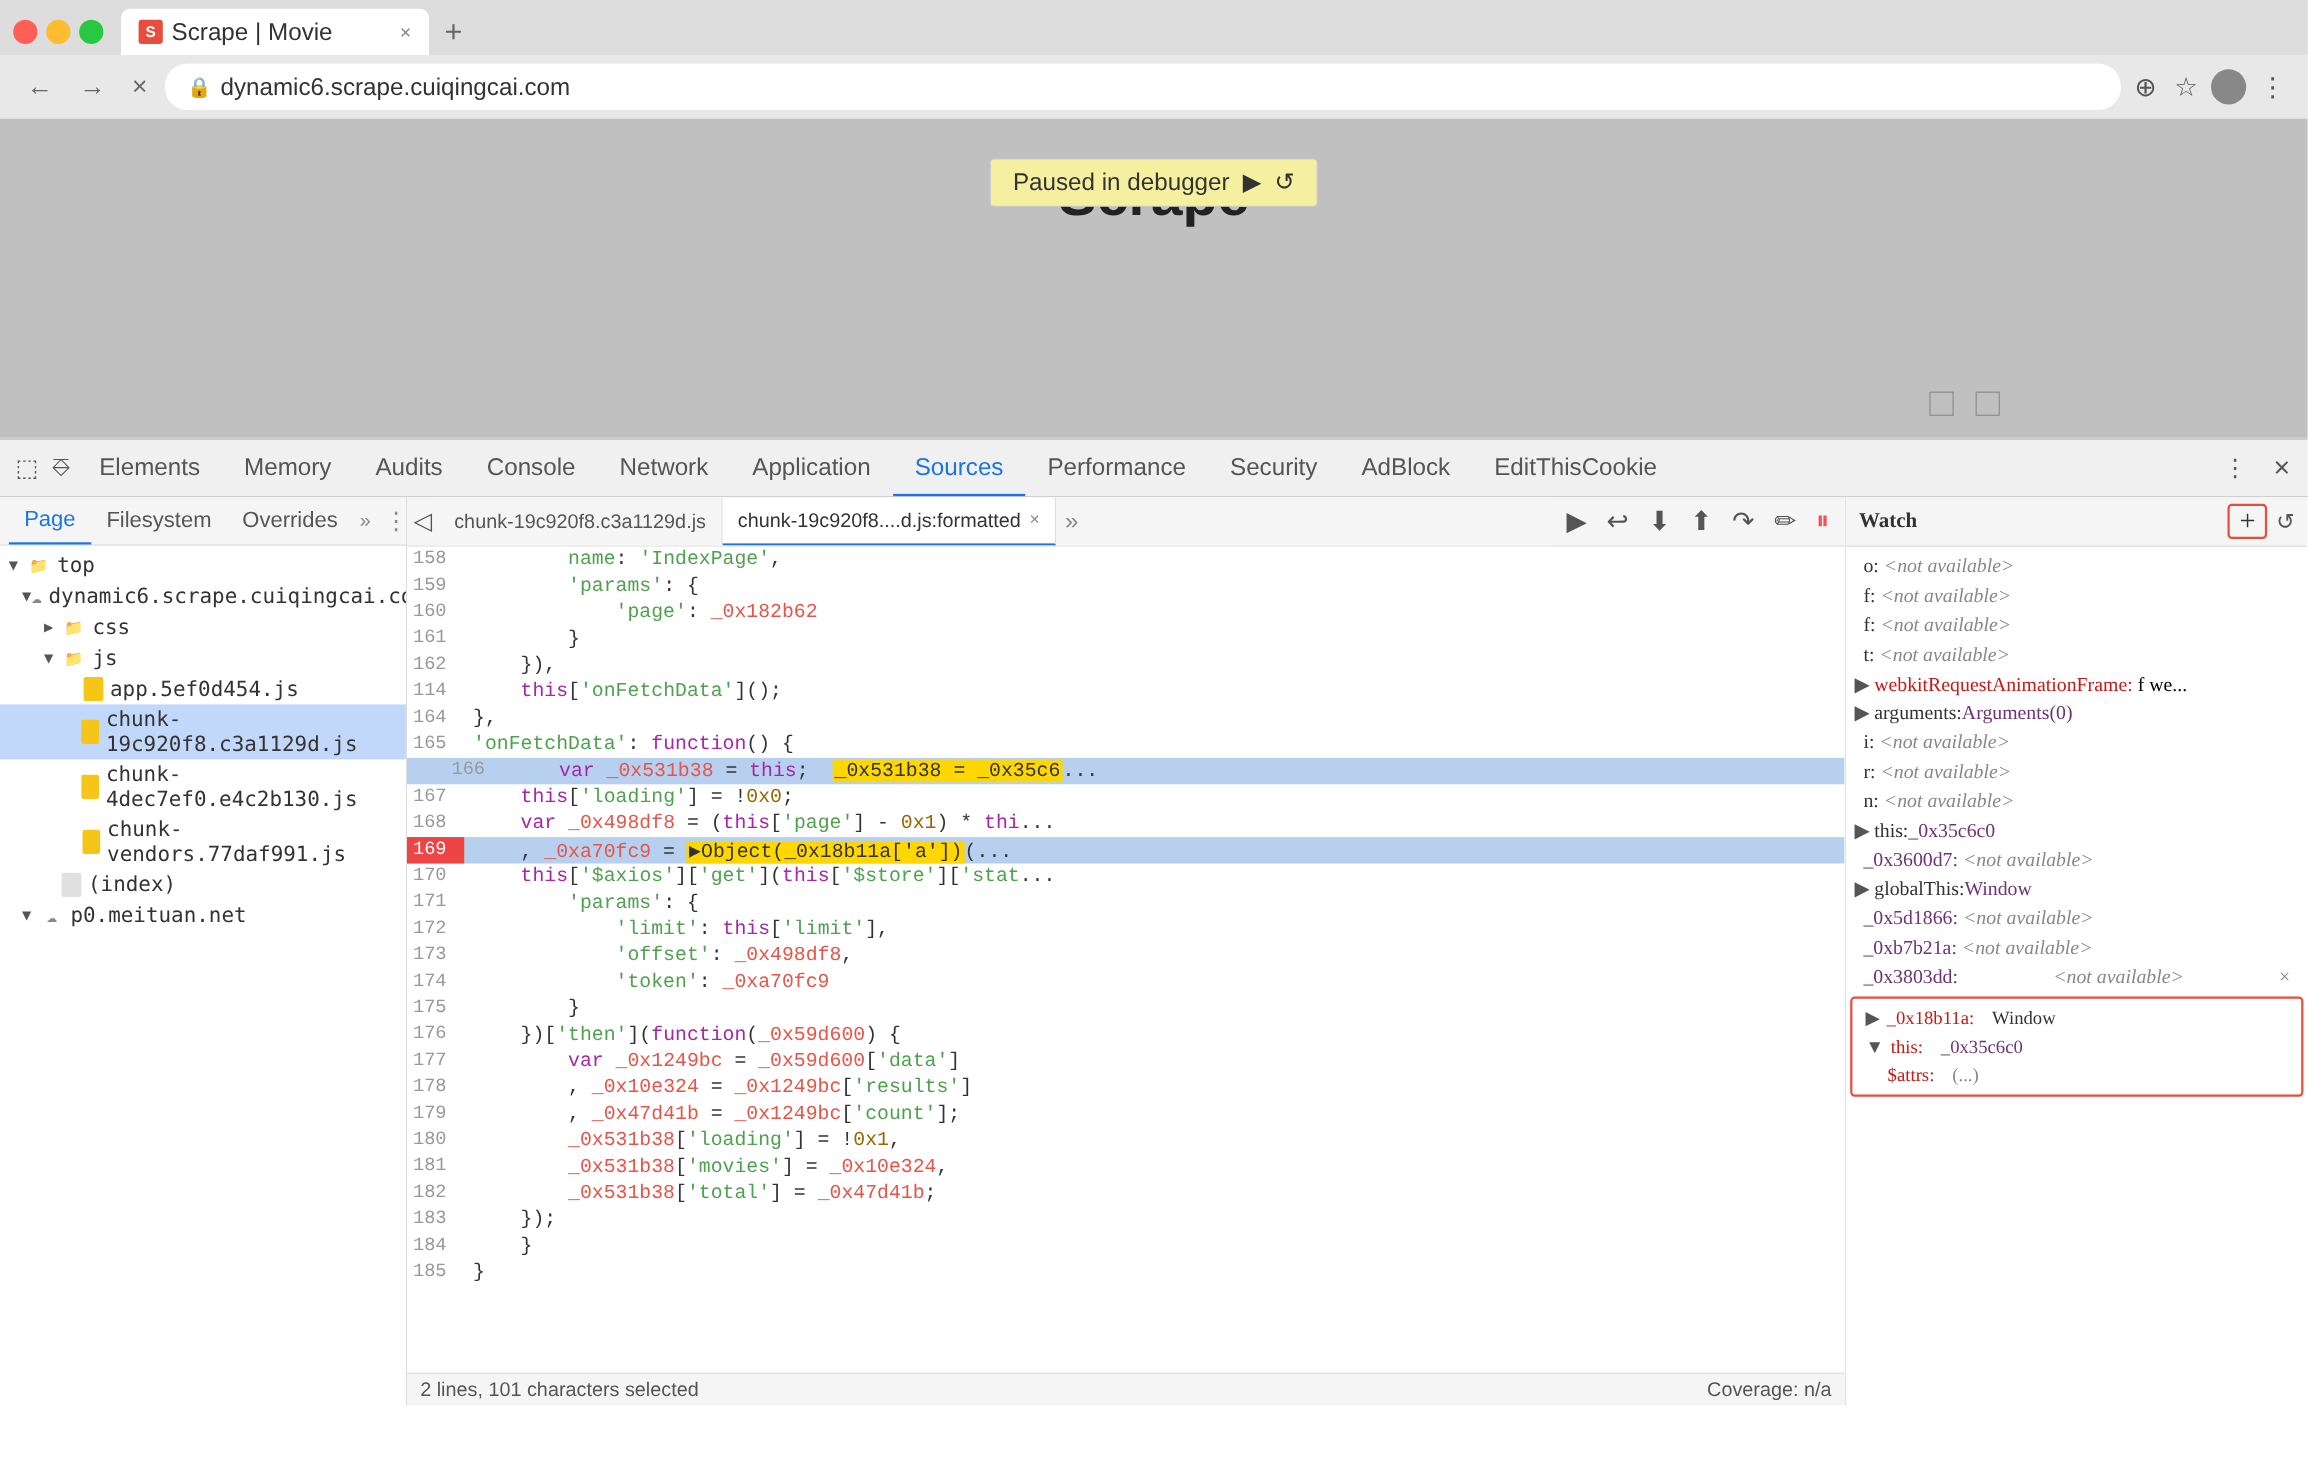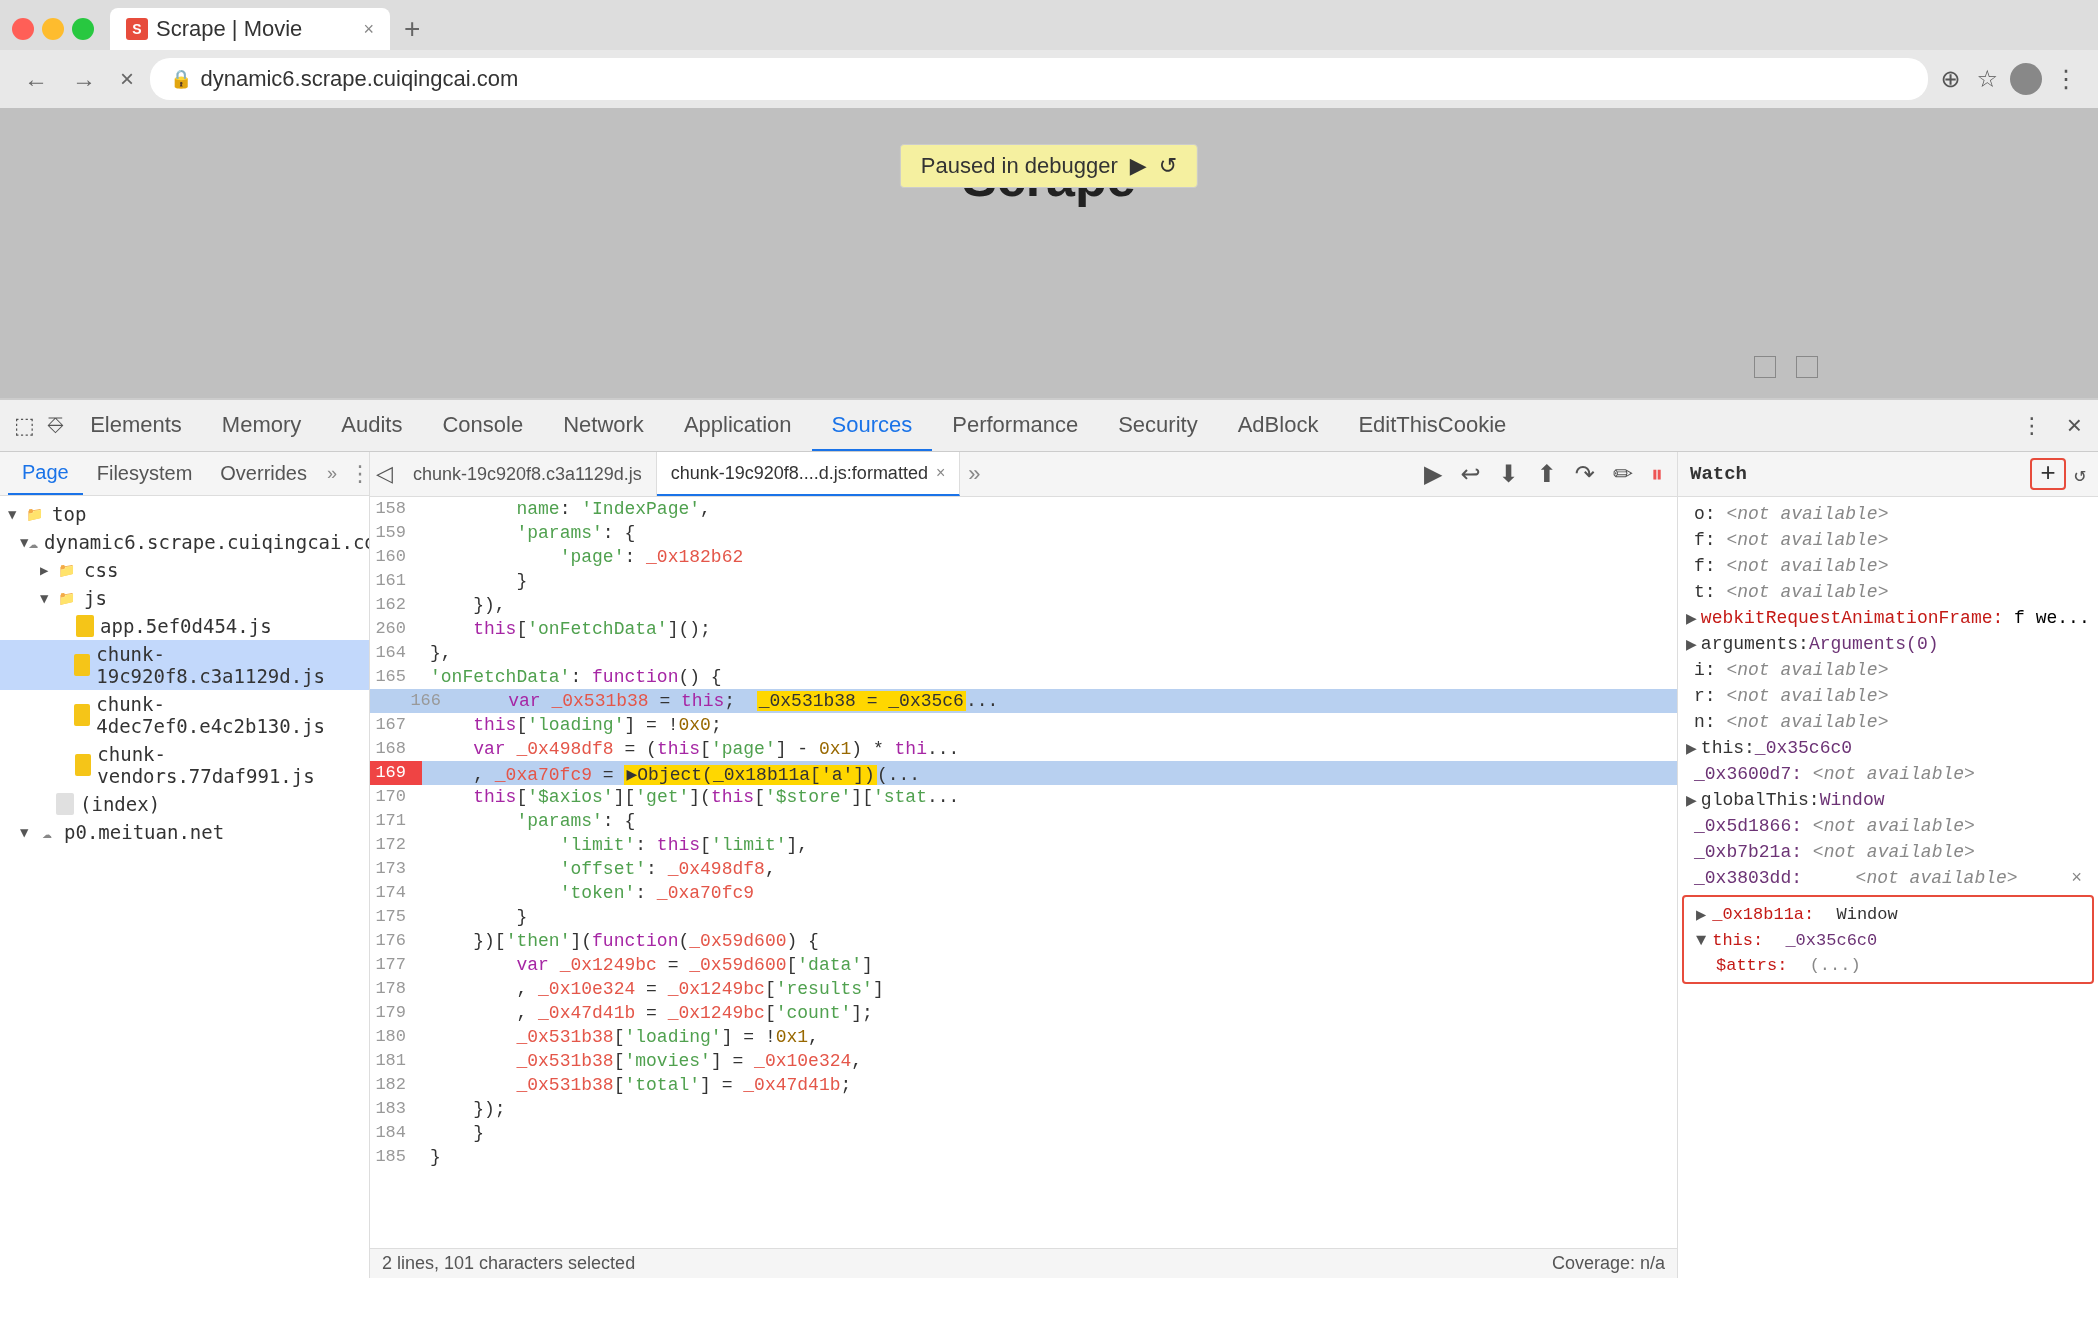--- a/index.html
+++ b/index.html
@@ -77,21 +77,21 @@
     .line-num { min-width: 52px; text-align: right; padding-right: 16px; color: #999; user-select: none; font-size: 17px; padding-top: 2px; }
     .line-content { flex: 1; color: #333; padding-left: 8px; white-space: pre; padding-top: 2px; }
     .kw { color: #a626a4; }
     .str { color: #50a14f; }
     .num { color: #986801; }
     .var { color: #e45649; }
     .highlight-selection { background: #ffd700; color: #333; padding: 0 2px; }
     .code-status { border-top: 1px solid #ddd; padding: 4px 12px; font-size: 18px; color: #555; background: #f5f5f5; display: flex; justify-content: space-between; }
 
     
-    .watch-panel { width: 420px; display: flex; flex-direction: column; overflow: hidden; font-size: 18px; font-family: Liberation Mono, monospace; }
+    .watch-panel { width: 420px; display: flex; flex-direction: column; overflow: hidden; font-size: 18px; font-family: Liberation Serif, serif; }
     .watch-header { display: flex; align-items: center; padding: 6px 12px; border-bottom: 1px solid #ddd; background: #f5f5f5; }
     .watch-title { font-size: 19px; font-weight: bold; color: #333; flex: 1; }
     .watch-add { font-size: 26px; color: #333; cursor: pointer; border: 2px solid #e74c3c; border-radius: 4px; width: 36px; height: 32px; display: flex; align-items: center; justify-content: center; }
     .watch-refresh { font-size: 20px; color: #555; cursor: pointer; margin-left: 8px; }
     .watch-list { flex: 1; overflow-y: auto; padding: 4px 0; }
     .watch-item { padding: 3px 16px; color: #555; }
     .watch-item span.key { color: #333; }
     .watch-item span.val { color: #888; font-style: italic; }
     .watch-expandable { padding: 2px 8px; cursor: pointer; display: flex; align-items: center; }
     .watch-expandable .arrow { color: #555; margin-right: 4px; }
@@ -320,21 +320,21 @@
         </div>
         <div class="code-line">
           <span class="line-num">161</span>
           <span class="line-content">        }</span>
         </div>
         <div class="code-line">
           <span class="line-num">162</span>
           <span class="line-content">    }),</span>
         </div>
         <div class="code-line">
-          <span class="line-num">260</span>
+          <span class="line-num">114</span>
           <span class="line-content">    <span class="kw">this</span>[<span class="str">'onFetchData'</span>]();</span>
         </div>
         <div class="code-line">
           <span class="line-num">164</span>
           <span class="line-content">},</span>
         </div>
         <div class="code-line">
           <span class="line-num">165</span>
           <span class="line-content"><span class="str">'onFetchData'</span>: <span class="kw">function</span>() {</span>
         </div>

